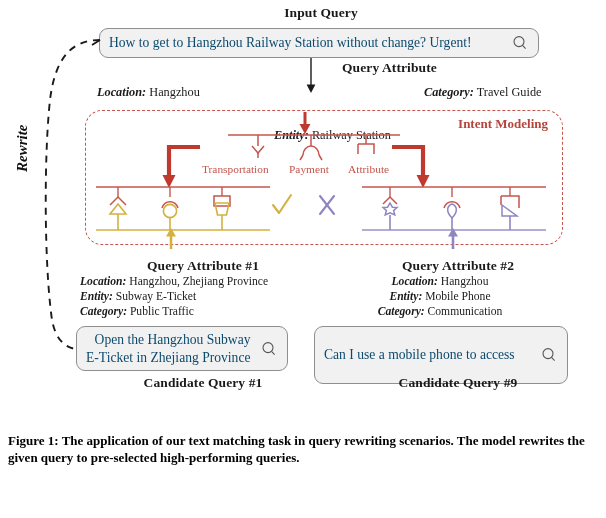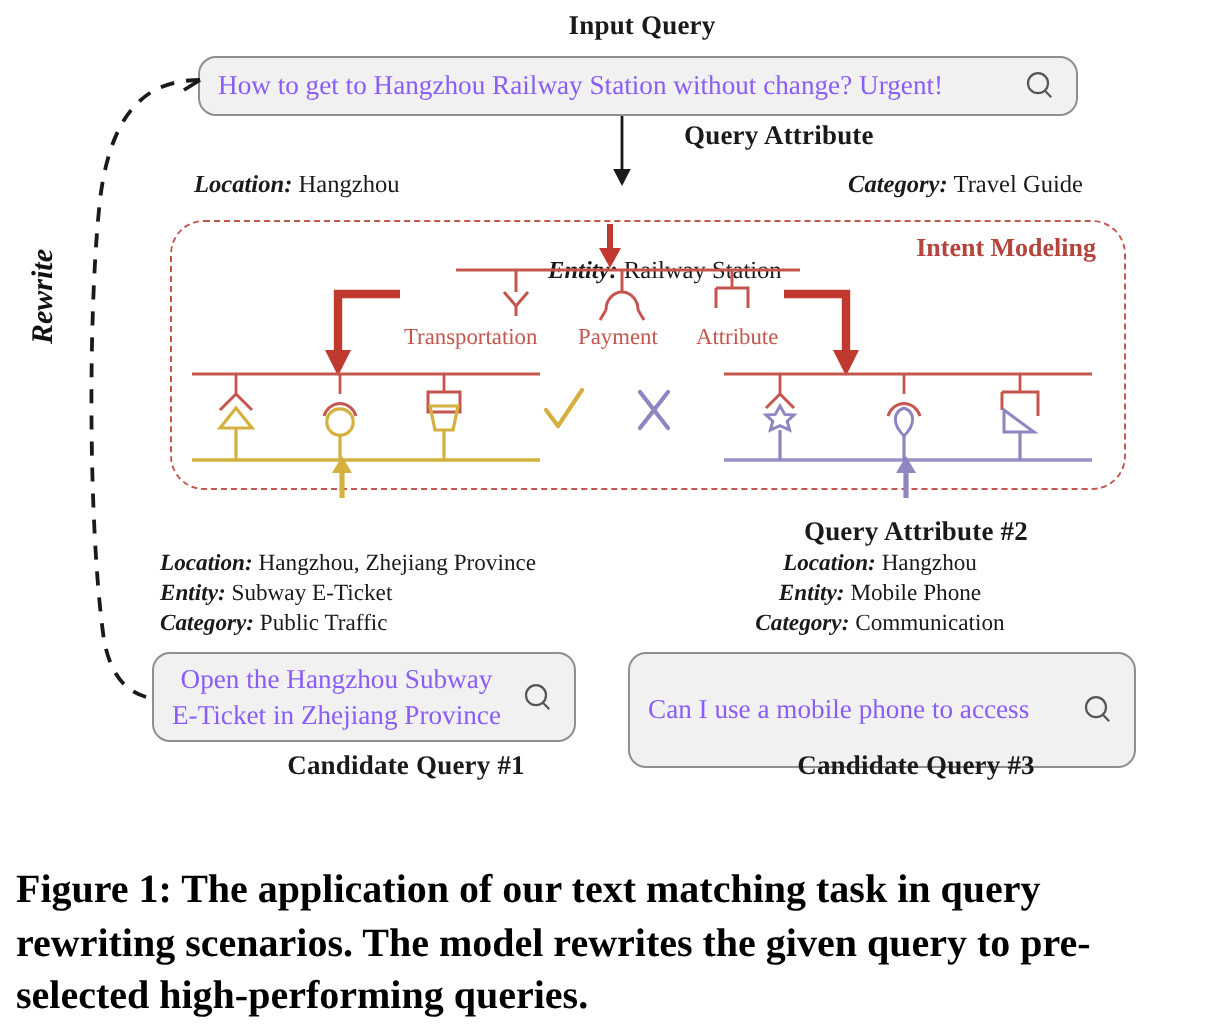--- a/index.html
+++ b/index.html
@@ -23,22 +23,22 @@
   .attr-sm{font-size:11.6px;white-space:nowrap;}
   .attr-sm b{font-style:italic;font-weight:bold;}
 
   
   .qbox{
     position:absolute;box-sizing:border-box;
     background:#f1f1f1;border:1.6px solid #8f8f8f;border-radius:9px;
     display:flex;align-items:center;justify-content:space-between;
   }
   .qbox .qtext{
-    font-size:13.6px;line-height:1.28;color:#8b5cf6;
-    padding-left:9px;text-align:center;
+    font-size:13.6px;line-height:1.28;color:#0c4a6e;
+    padding-left:9px;text-align:right;
   }
   .qbox .mag{flex:0 0 auto;padding-right:10px;opacity:.85;}
 
   
   .intent-panel{
     position:absolute;left:85px;top:110px;width:478px;height:135px;
     border:1.7px dashed #c4564e;border-radius:17px;box-sizing:border-box;
     background:transparent;
   }
   .intent-label{
@@ -53,21 +53,21 @@
   .rewrite{
     position:absolute;left:14px;top:172px;
     transform:rotate(-90deg);transform-origin:left top;
     font-style:italic;font-weight:bold;font-size:15px;white-space:nowrap;
     color:#111;
   }
 
   
   .caption{
     position:absolute;left:8px;top:432px;width:590px;
-    font-weight:bold;font-size:20px;line-height:1.33;
+    font-weight:bold;font-size:13px;line-height:1.33;
     text-align:left;color:#000;
   }
 
   svg{display:block;overflow:visible;}
 </style>
 </head>
 <body>
 
 <div class="fig">
 
@@ -211,20 +211,21 @@
   </svg>
 
   <svg class="abs" style="left:26px;top:34px;" width="110" height="325">
     <path d="M74,6 C52,6 30,16 24,66 C18,120 18,230 26,286 C32,318 52,316 66,316" fill="none" stroke="#1a1a1a" stroke-width="1.9" stroke-dasharray="7 6"></path>
     <polygon points="76,316 63,311 63,321" fill="#1a1a1a"></polygon>
     <line x1="74" y1="6" x2="66" y2="11" stroke="#1a1a1a" stroke-width="1.9"></line>
   </svg>
 
   <div class="rewrite">Rewrite</div>
 
+  <div class="abs hdr-bold" style="left:75px;top:258px;width:220px;">Query Attribute #1</div>
 
   <div class="abs attr-sm" style="left:80px;top:275px;">
     <b>Location:</b>
     <span>Hangzhou, Zhejiang Province</span>
   </div>
   <div class="abs attr-sm" style="left:80px;top:290px;">
     <b>Entity:</b>
     <span>Subway E-Ticket</span>
   </div>
   <div class="abs attr-sm" style="left:80px;top:305px;">
@@ -267,17 +268,17 @@
       <div>Can I use a mobile phone to access</div>
     </div>
     <div class="mag">
       <svg width="16" height="16" viewBox="0 0 16 16">
         <circle cx="7" cy="6.6" r="5" fill="none" stroke="#3a3a3a" stroke-width="1.1"></circle>
         <line x1="10.5" y1="10.4" x2="13.6" y2="13.6" stroke="#3a3a3a" stroke-width="1.1"></line>
       </svg>
     </div>
   </div>
 
-  <div class="abs hdr-bold" style="left:325px;top:375px;width:230px;">Candidate Query #3</div>
+  <div class="abs hdr-bold" style="left:325px;top:375px;width:230px;">Candidate Query #9</div>
 
   <div class="caption">Figure 1: The application of our text matching task in query rewriting scenarios. The model rewrites the given query to pre-selected high-performing queries.</div>
 
 </div>
 
 </body></html>

